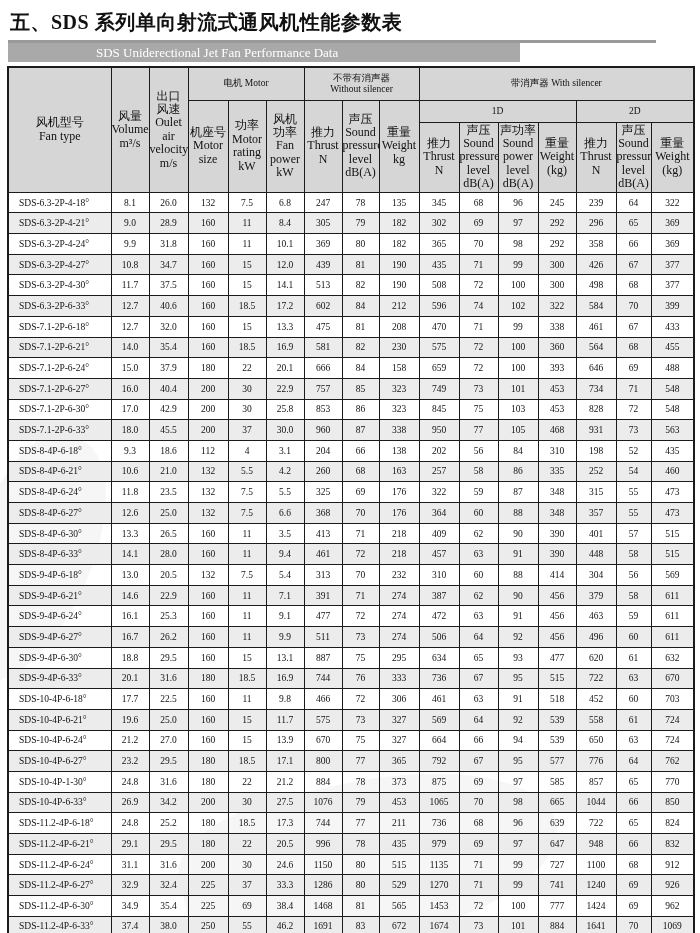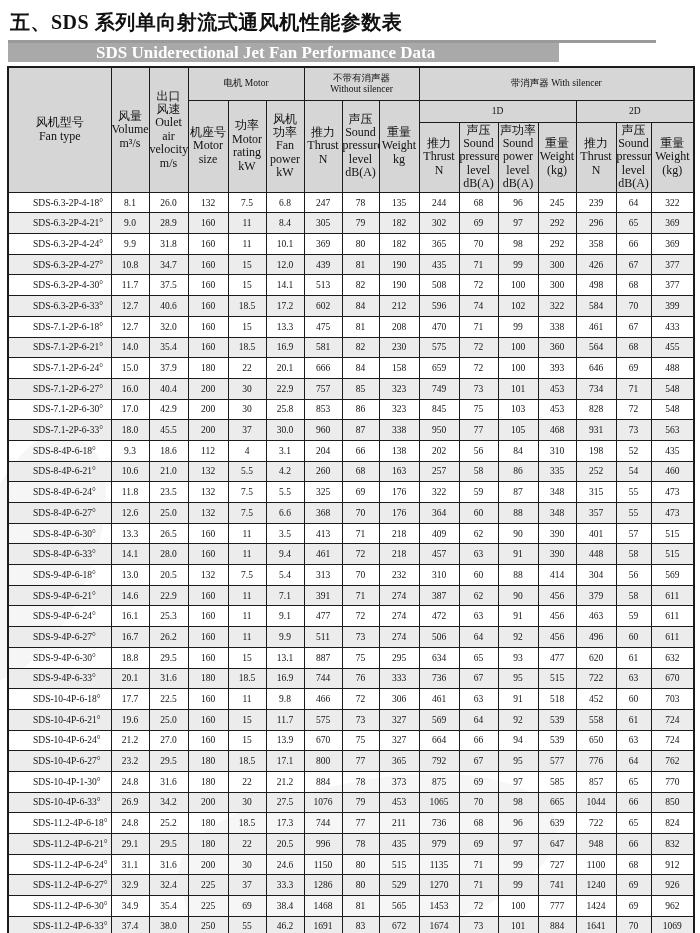--- a/index.html
+++ b/index.html
@@ -1,40 +1,40 @@
 <!DOCTYPE html>
 <html><head>
 <meta charset="utf-8">
 <style>
   * { margin:0; padding:0; box-sizing:border-box; }
   html,body { width:700px; height:933px; background:#ffffff; overflow:hidden;
               font-family:"Liberation Serif","DejaVu Serif",serif; color:#111; position:relative; }
   .page-title { font-size:20px; font-weight:bold; padding:9px 15px 0 10px; letter-spacing:0.5px; }
   .banner-rule { position:absolute; top:40px; left:8px; width:648px; height:3px; background:#9a9a9a; }
-  .banner { position:absolute; top:43px; left:8px; width:551px; height:19px; background:#a9a9a9;
-            color:#ffffff; font-weight:bold; font-size:17px; line-height:19px; padding-left:88px; }
+  .banner { position:absolute; top:43px; left:8px; width:512px; height:19px; background:#a9a9a9;
+            color:#ffffff; font-weight:normal; font-size:13px; line-height:19px; padding-left:88px; }
   .watermark { position:absolute; background:#000; opacity:0.035; border-radius:40% 60% 55% 45%;
                pointer-events:none; }
   #wm1 { left:-30px; top:430px; width:120px; height:260px; transform:rotate(25deg); }
   #wm2 { left:180px; top:780px; width:380px; height:160px; transform:rotate(-12deg); }
 
   table { position:absolute; left:7px; top:66px; width:686px; border-collapse:collapse;
           table-layout:fixed; }
   th, td { border:1px solid #1b1b1b; text-align:center; vertical-align:middle; overflow:hidden; }
   table { border:2px solid #1b1b1b; }
   thead th { background:#d6d6d6; font-weight:normal; font-size:12px; line-height:1.12;
              white-space:pre-line; padding:1px 0; }
   thead th.grp { font-size:9.5px; }
   thead tr.hr1 { height:33px; }
   thead tr.hr2 { height:22px; }
   thead tr.hr3 { height:62px; }
   tbody tr { height:20.7px; }
   tbody tr.stripe td { background:#ececec; }
   tbody td { font-size:9.5px; }
-  tbody td.fan { text-align:left; padding-left:24px; font-size:9.5px; white-space:nowrap; }
+  tbody td.fan { text-align:left; padding-left:10px; font-size:9.5px; white-space:nowrap; }
 </style>
 </head>
 <body>
 
 <div class="page-title">五、SDS 系列单向射流式通风机性能参数表</div>
 <div class="banner-rule"></div>
 <div class="banner">SDS Uniderectional Jet Fan Performance Data</div>
 
 <div id="wm1" class="watermark"></div>
 <div id="wm2" class="watermark"></div>
@@ -137,21 +137,21 @@
       <tr>
         <td class="fan">SDS-6.3-2P-4-18°</td>
         <td class="num">8.1</td>
         <td class="num">26.0</td>
         <td class="num">132</td>
         <td class="num">7.5</td>
         <td class="num">6.8</td>
         <td class="num">247</td>
         <td class="num">78</td>
         <td class="num">135</td>
-        <td class="num">244</td>
+        <td class="num">345</td>
         <td class="num">68</td>
         <td class="num">96</td>
         <td class="num">245</td>
         <td class="num">239</td>
         <td class="num">64</td>
         <td class="num">322</td>
       </tr>
       <tr class="stripe">
         <td class="fan">SDS-6.3-2P-4-21°</td>
         <td class="num">9.0</td>

